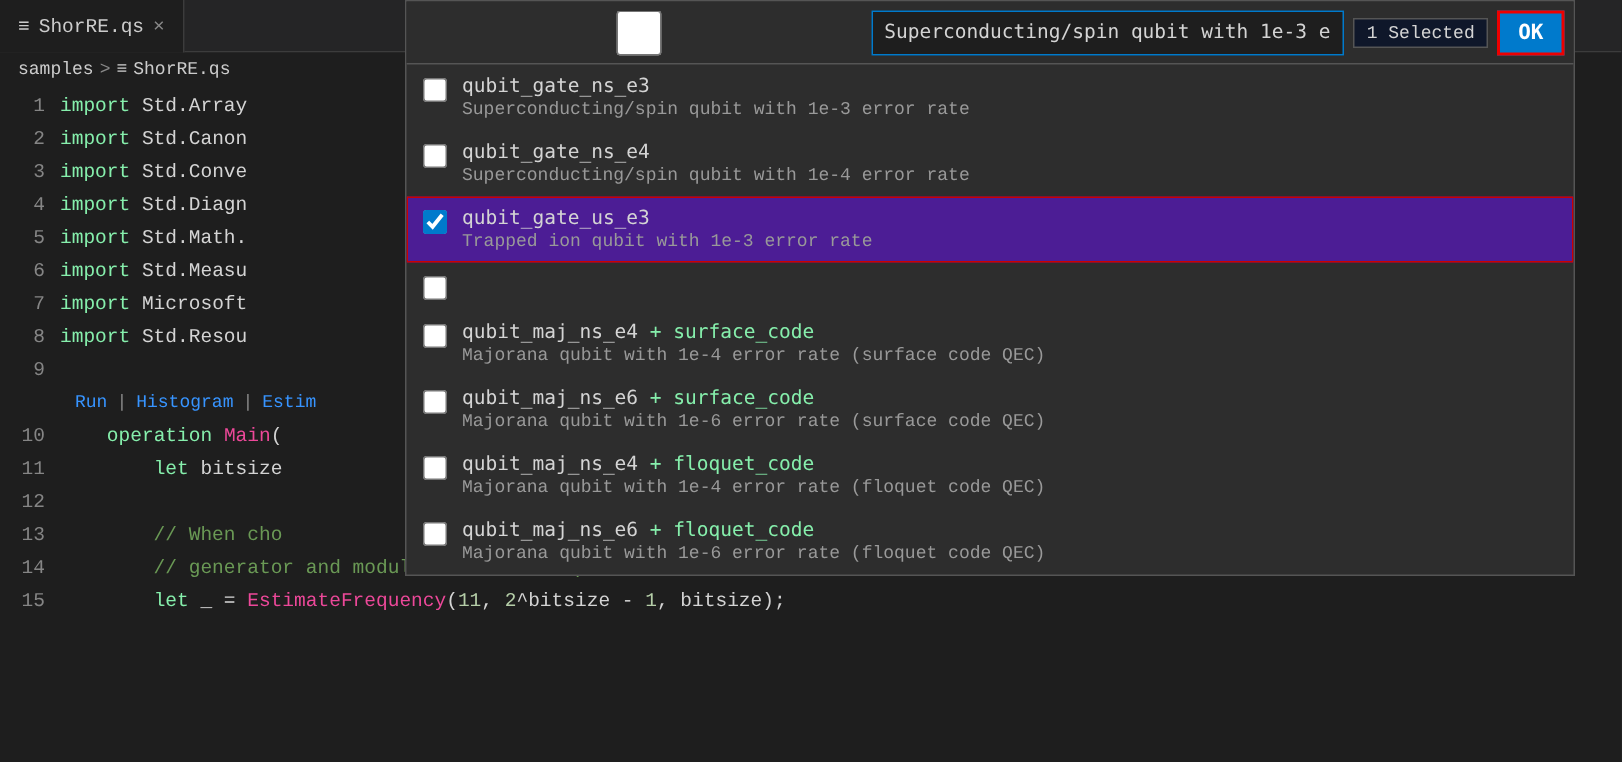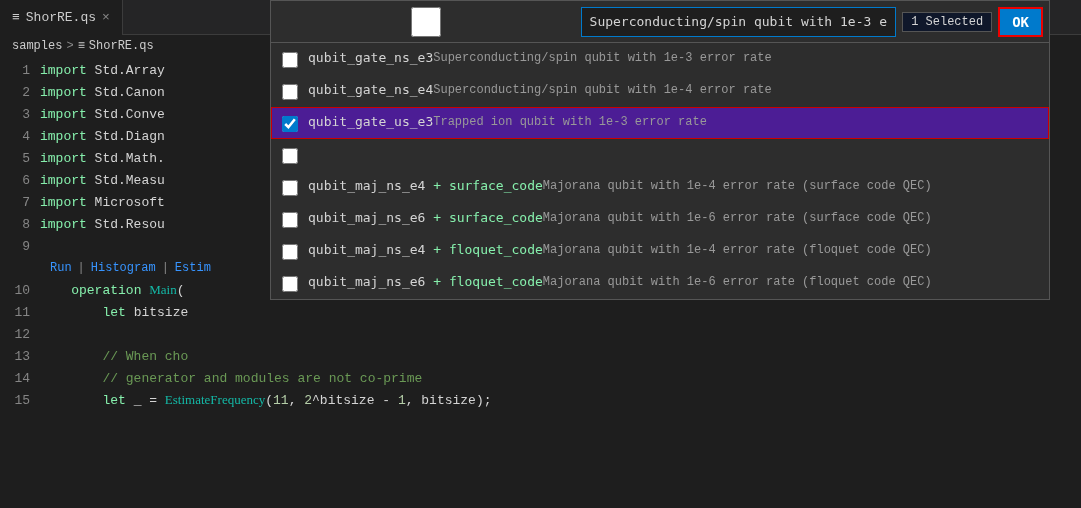--- a/index.html
+++ b/index.html
@@ -79,21 +79,21 @@
     }
     .line-content {
       flex: 1;
       white-space: pre;
       font-size: 13px;
     }
 
     
     .kw { color: #86efac; }
     .comment { color: #6a9955; }
-    .fn { color: #14b8a6; font-family: Liberation Serif, serif; }
+    .fn { color: #ec4899; }
     .num { color: #b5cea8; }
     .plain { color: #d4d4d4; }
 
     
     .run-bar {
       display: flex;
       align-items: center;
       padding-left: 50px;
       height: 22px;
       gap: 6px;
@@ -190,21 +190,21 @@
     .dropdown-item-checkbox {
       width: 16px;
       height: 16px;
       flex-shrink: 0;
       margin-top: 2px;
       cursor: pointer;
       accent-color: #007acc;
     }
     .dropdown-item-text {
       display: flex;
-      flex-direction: row;
+      flex-direction: column;
       justify-content: space-between;
     }
     .dropdown-item-name {
       font-size: 13px;
       color: #d4d4d4;
       font-family: 'Consolas', monospace;
     }
     .dropdown-item-name .highlight {
       color: #86efac;
     }

